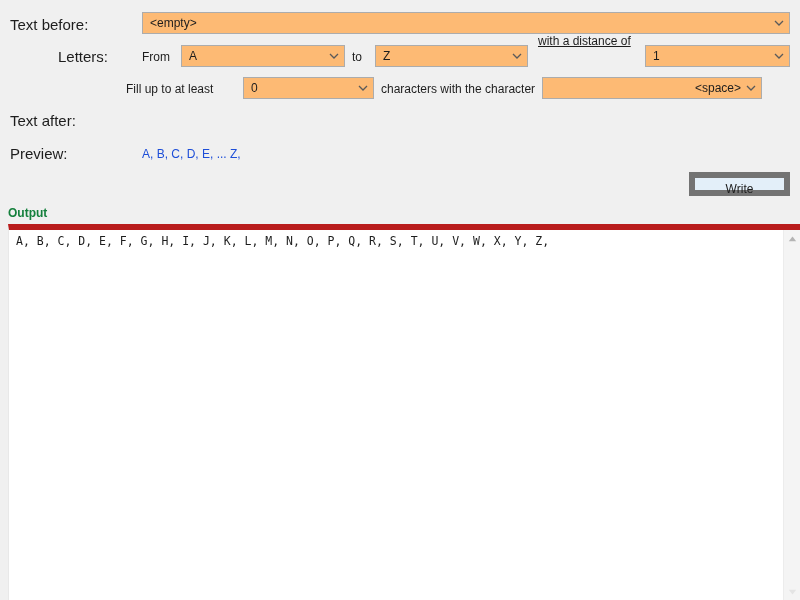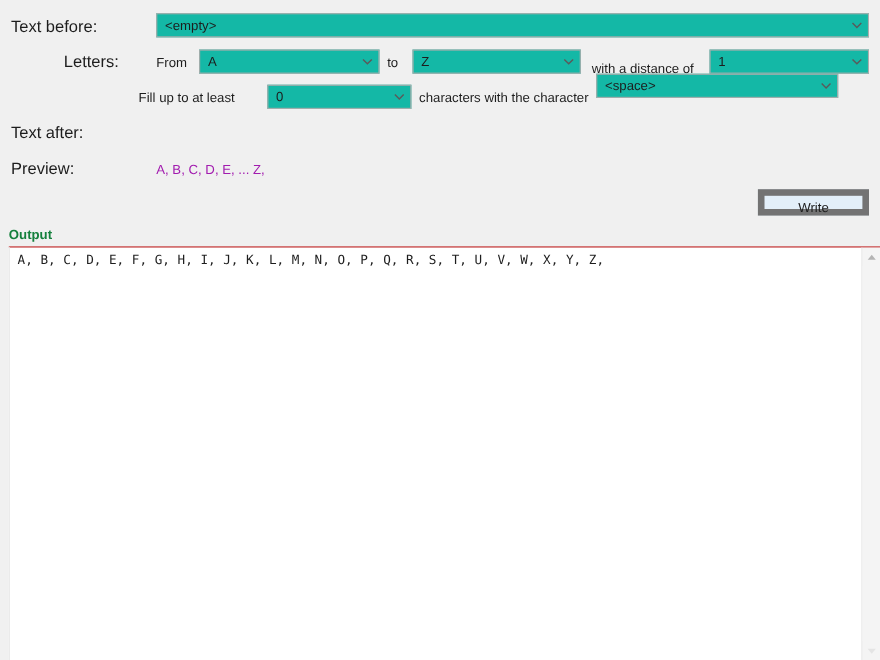--- a/index.html
+++ b/index.html
@@ -51,21 +51,21 @@
     color: #1d1d1d;
     white-space: nowrap;
     line-height: 14px;
   }
 
   
   .combo {
     position: absolute;
     box-sizing: border-box;
     height: 22px;
-    background: #14b8a6;
+    background: #fdba74;
     border: 1px solid #acacac;
     display: flex;
     align-items: center;
   }
   .combo .combo-value {
     flex: 1 1 auto;
     padding-left: 7px;
     font-size: 12px;
     color: #1d1d1d;
     white-space: nowrap;
@@ -81,21 +81,21 @@
   .combo .combo-arrow svg {
     position: absolute;
     left: 5px;
     top: 7px;
   }
 
   
   .preview-value {
     position: absolute;
     font-size: 12px;
-    color: #a21caf;
+    color: #1d4ed8;
     white-space: nowrap;
     line-height: 14px;
   }
 
   
   .write-btn {
     position: absolute;
     box-sizing: border-box;
     background: #e3eff9;
     border: 6px solid #737373;
@@ -112,21 +112,21 @@
     position: absolute;
     font-weight: bold;
     font-size: 12px;
     color: #15803d;
     line-height: 14px;
   }
   .output-panel {
     position: absolute;
     box-sizing: border-box;
     background: #ffffff;
-    border-top: 1px solid #b91c1c;
+    border-top: 6px solid #b91c1c;
     border-left: 1px solid #e8e8e8;
     overflow: hidden;
   }
   .output-text {
     position: absolute;
     left: 7px;
     top: 4px;
     right: 20px;
     font-family: "DejaVu Sans Mono", monospace;
     font-size: 11.5px;
@@ -208,21 +208,21 @@
 
     <div class="combo" style="left:375px; top:45px; width:153px;">
       <span class="combo-value">Z</span>
       <span class="combo-arrow">
         <svg width="10" height="7" viewBox="0 0 10 7">
           <polyline points="1,1 5,5 9,1" fill="none" stroke="#5a5a5a" stroke-width="1.3"></polyline>
         </svg>
       </span>
     </div>
 
-    <div class="inline-label" style="left:538px; top:55px;">with a distance of</div>
+    <div class="inline-label" style="left:538px; top:34px;text-decoration:underline;">with a distance of</div>
 
     <div class="combo" style="left:645px; top:45px; width:145px;">
       <span class="combo-value">1</span>
       <span class="combo-arrow">
         <svg width="10" height="7" viewBox="0 0 10 7">
           <polyline points="1,1 5,5 9,1" fill="none" stroke="#5a5a5a" stroke-width="1.3"></polyline>
         </svg>
       </span>
     </div>
 
@@ -232,21 +232,21 @@
       <span class="combo-value">0</span>
       <span class="combo-arrow">
         <svg width="10" height="7" viewBox="0 0 10 7">
           <polyline points="1,1 5,5 9,1" fill="none" stroke="#5a5a5a" stroke-width="1.3"></polyline>
         </svg>
       </span>
     </div>
 
     <div class="inline-label" style="left:381px; top:82px;">characters with the character</div>
 
-    <div class="combo" style="left:542px; top:67px; width:220px;">
+    <div class="combo" style="left:542px; top:77px; width:220px;text-align:right;">
       <span class="combo-value">&lt;space&gt;</span>
       <span class="combo-arrow">
         <svg width="10" height="7" viewBox="0 0 10 7">
           <polyline points="1,1 5,5 9,1" fill="none" stroke="#5a5a5a" stroke-width="1.3"></polyline>
         </svg>
       </span>
     </div>
 
     <div class="row-label" style="left:10px; top:114px;">Text after:</div>
 

